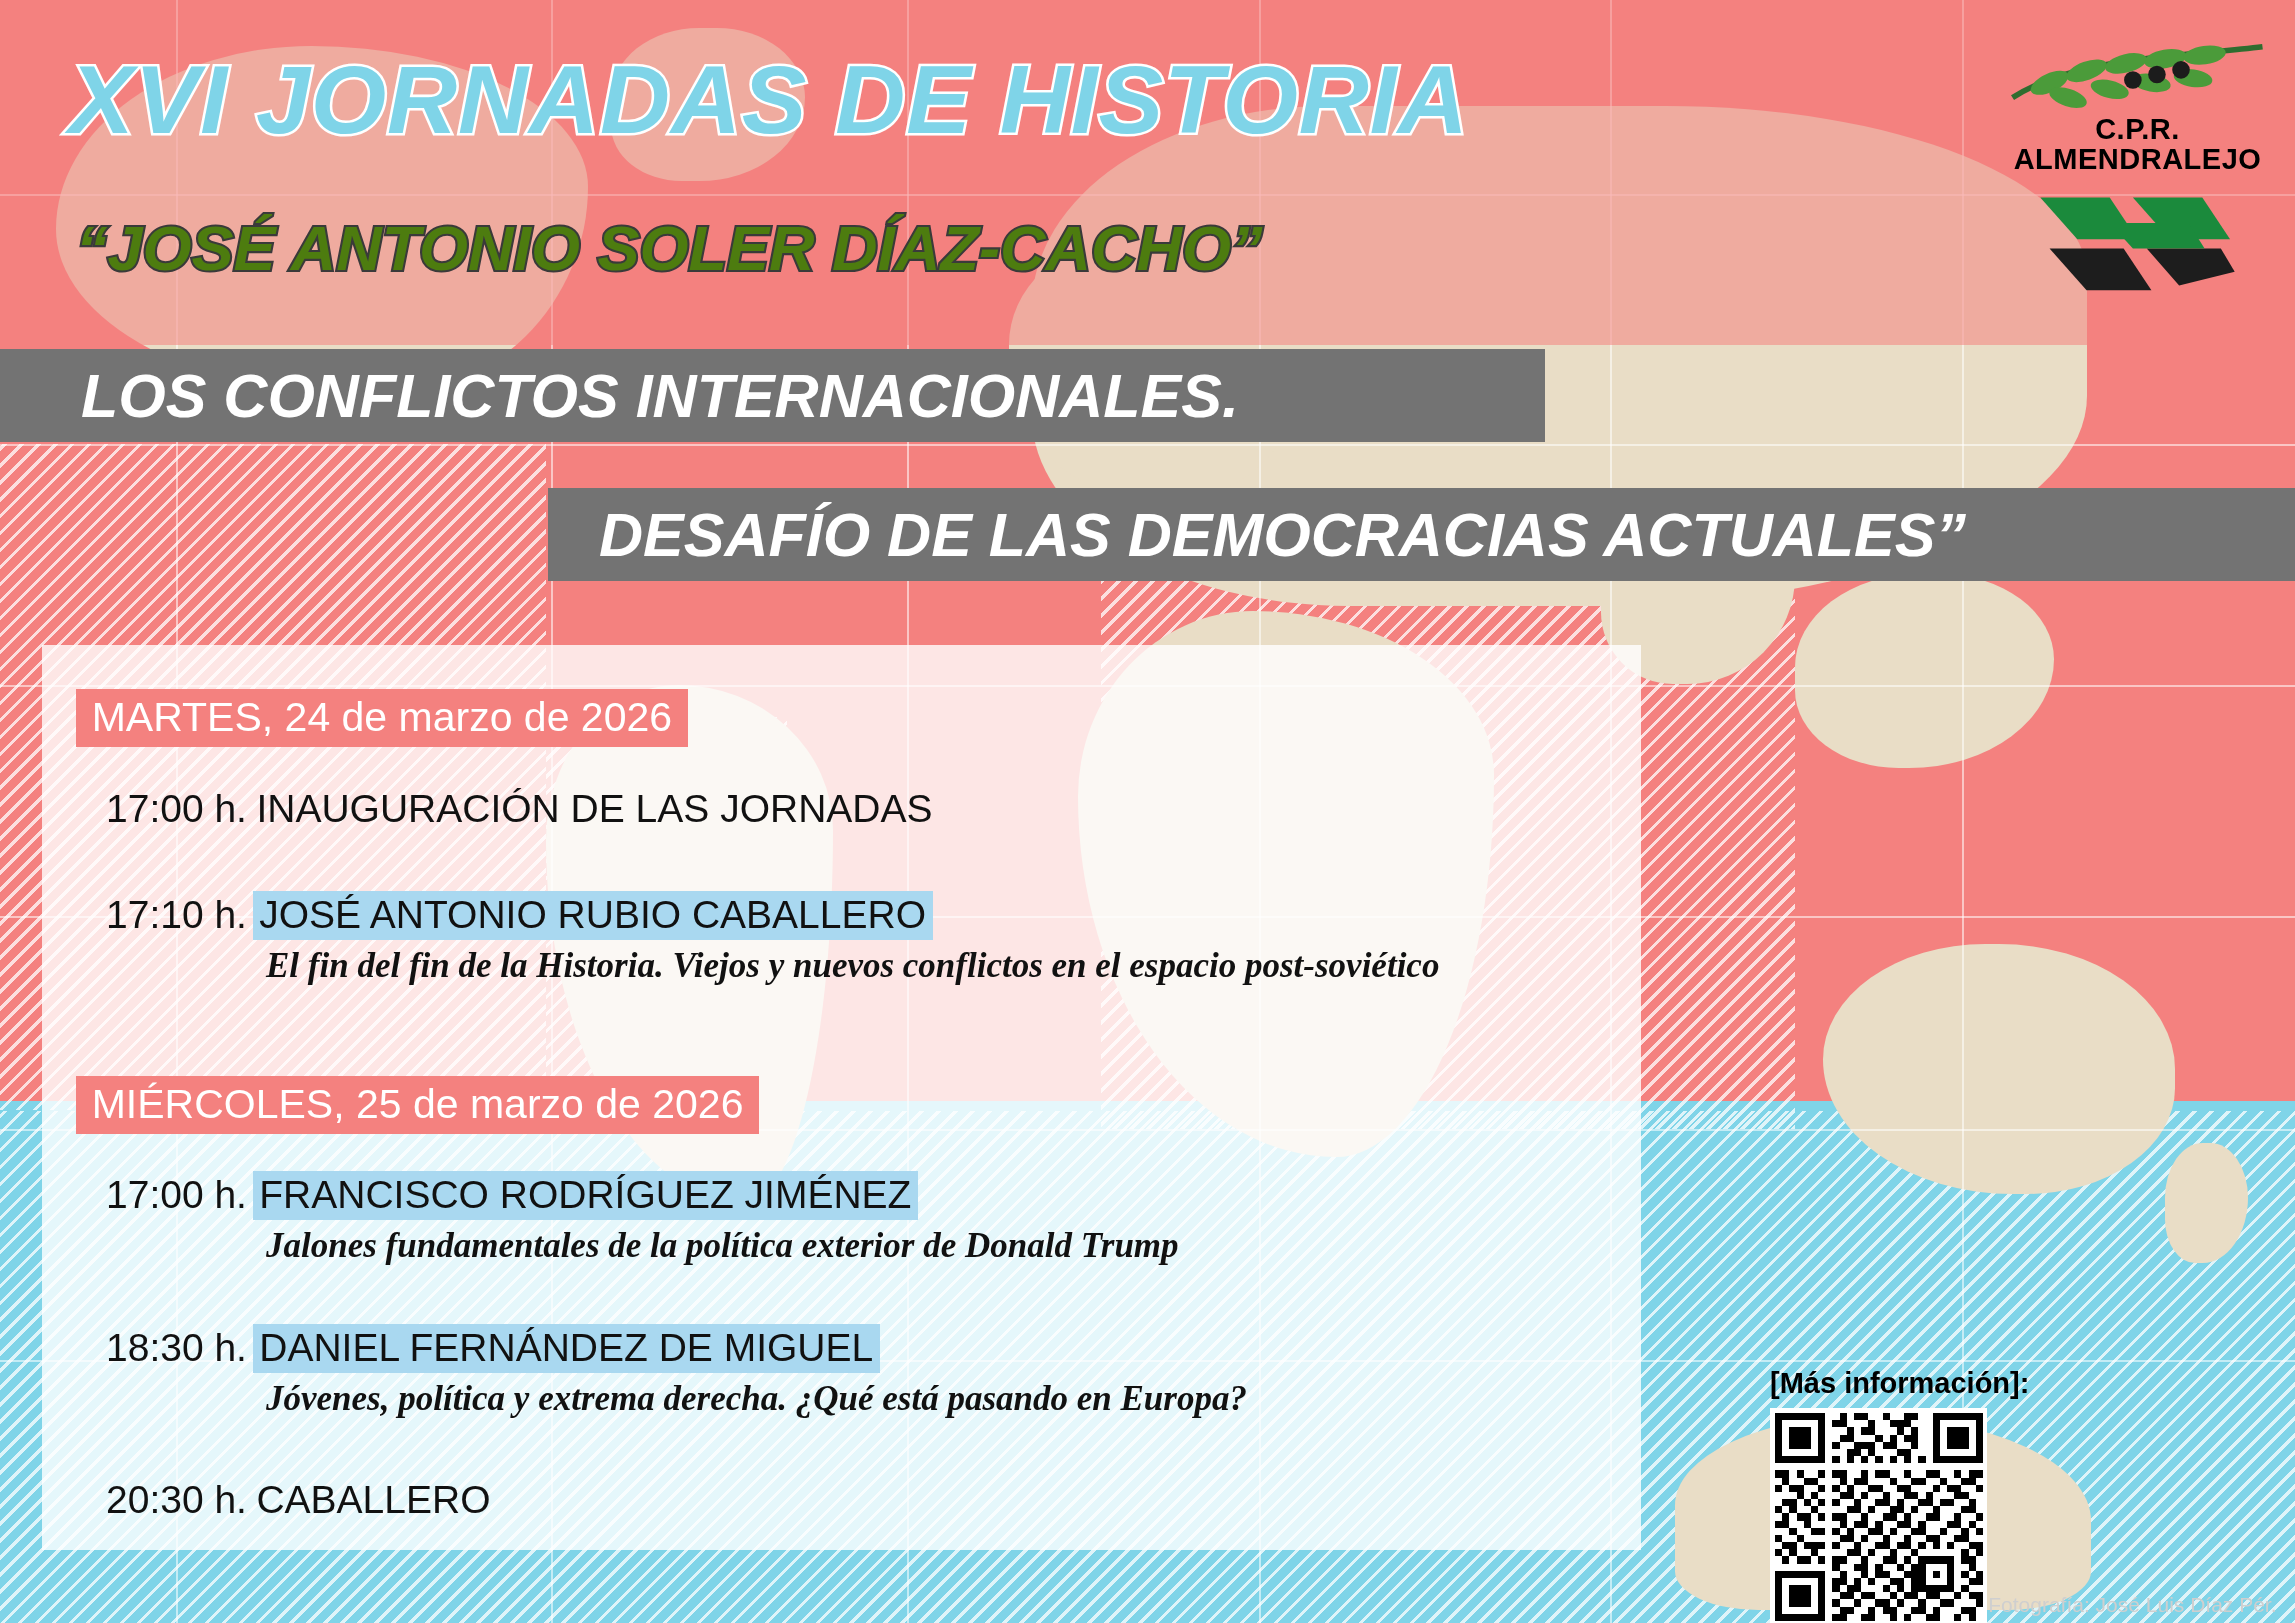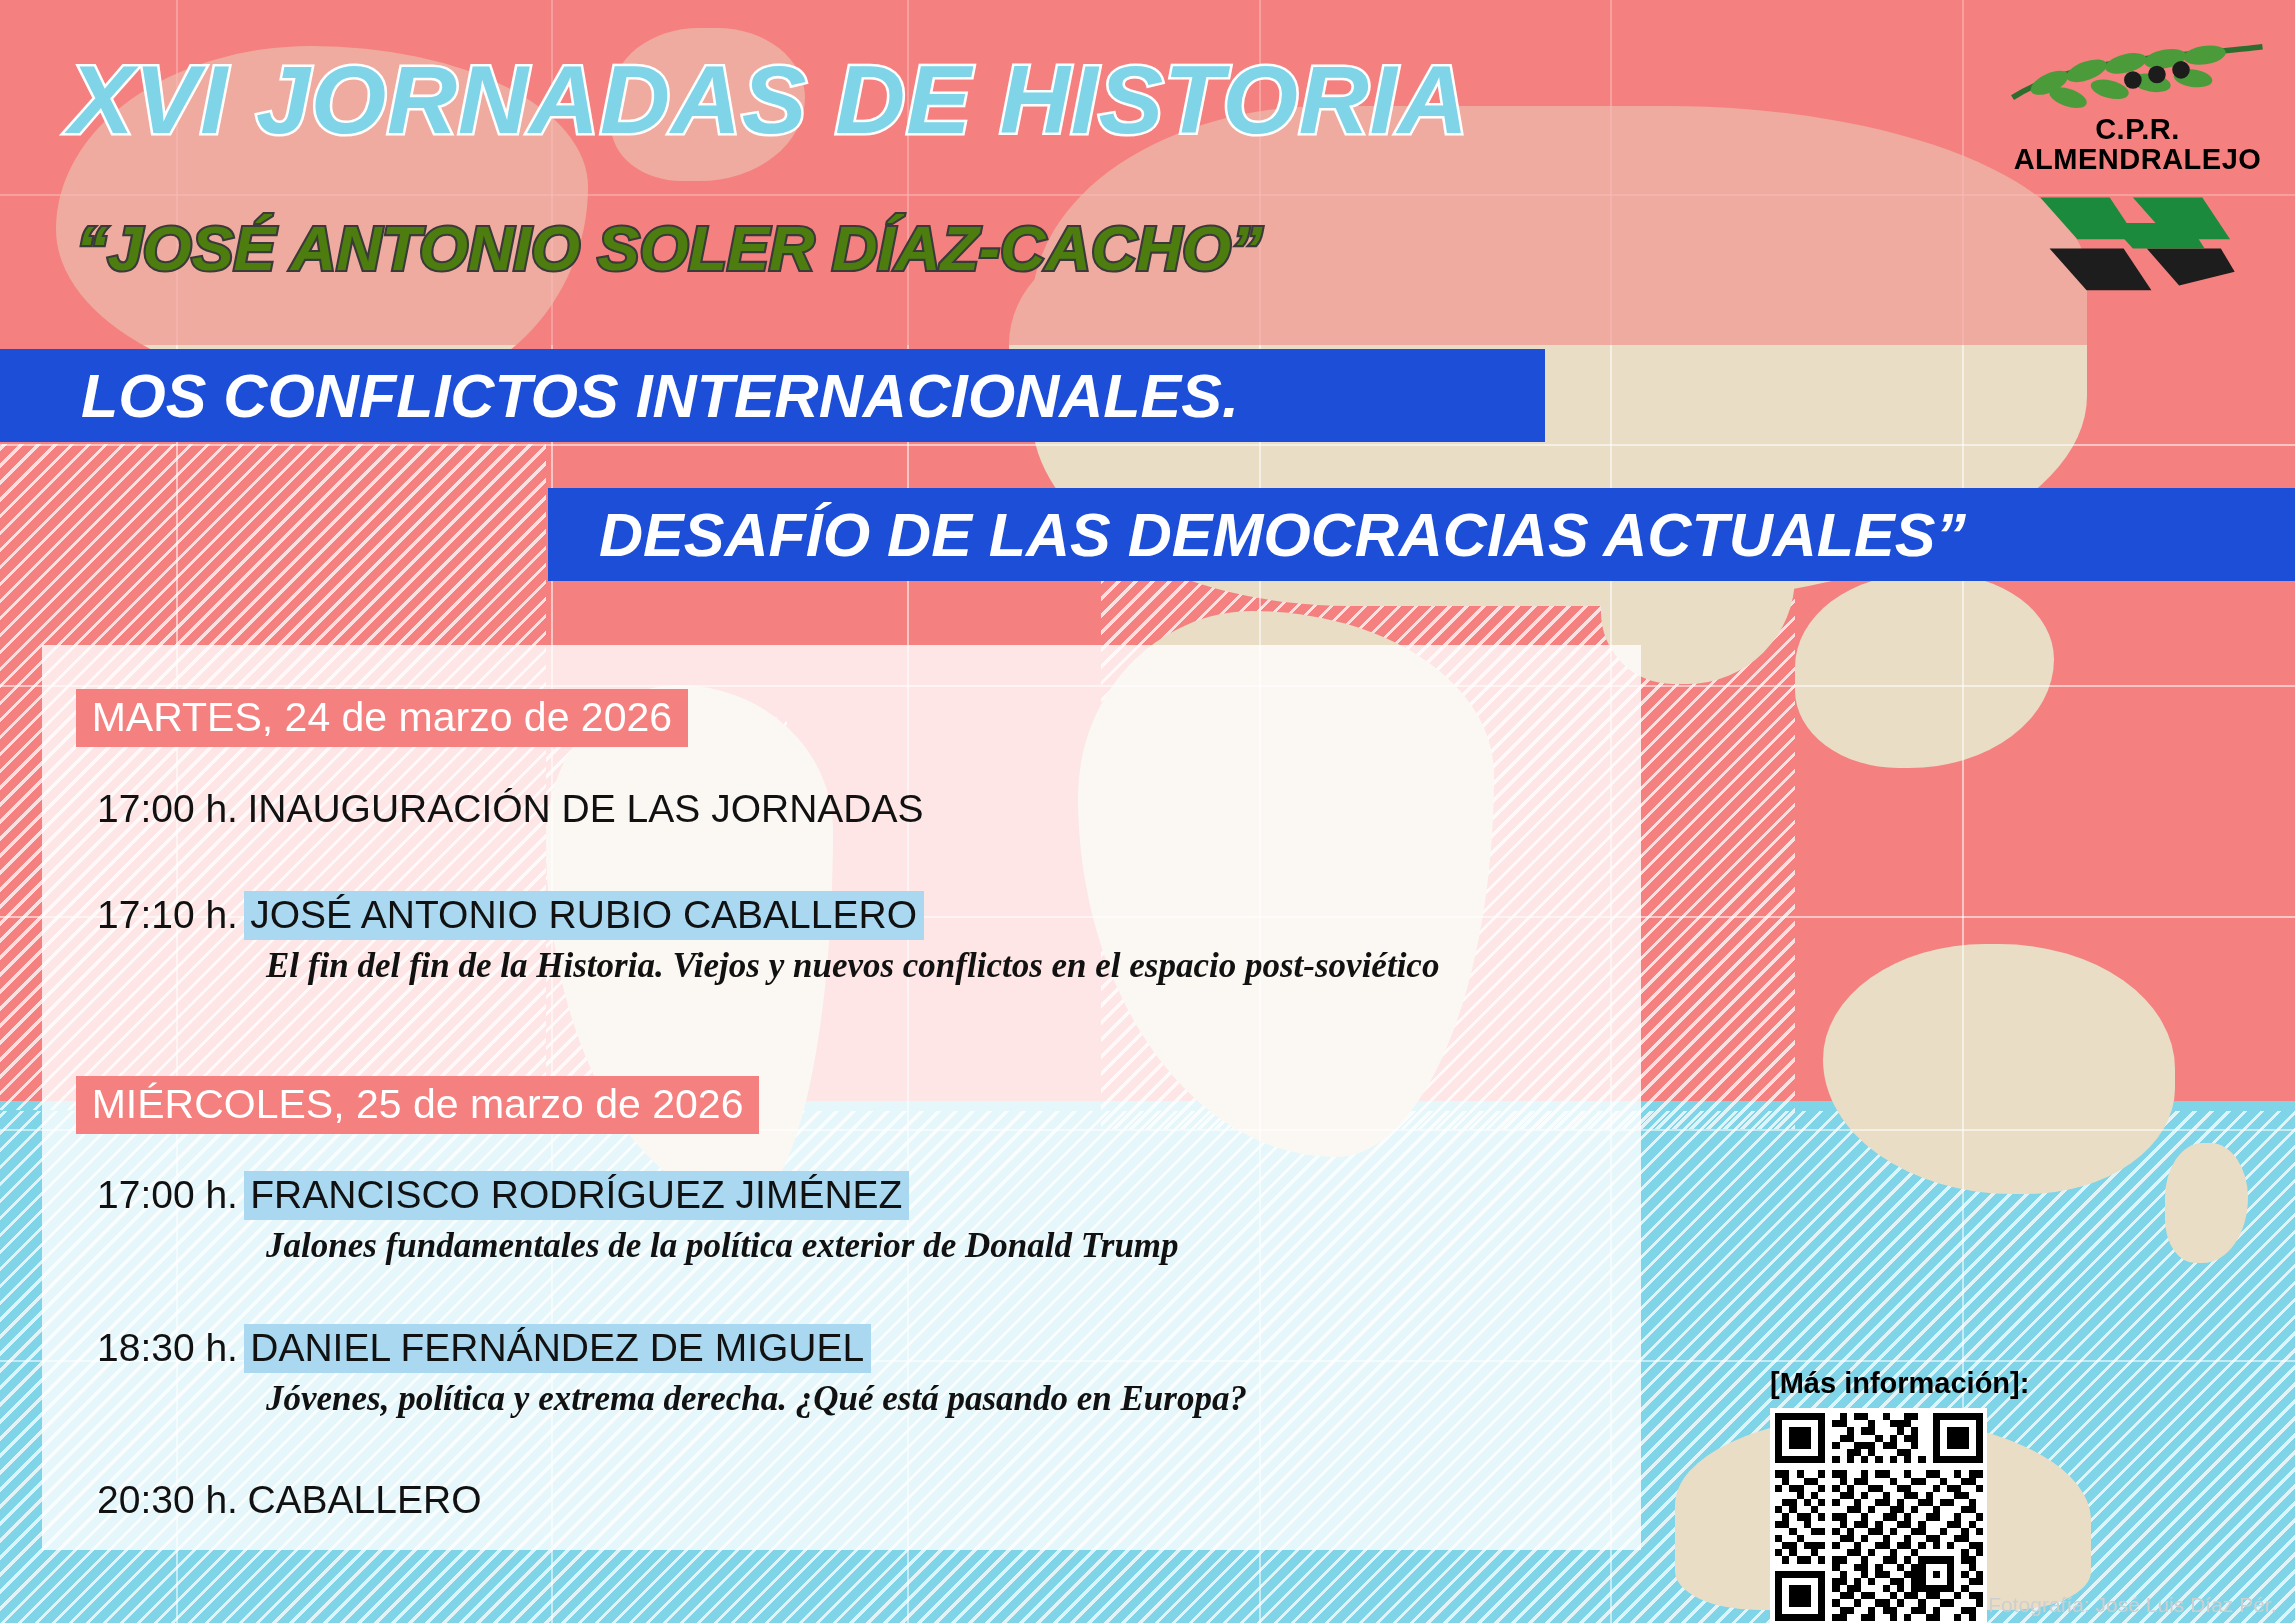--- a/index.html
+++ b/index.html
@@ -118,21 +118,21 @@
     font-weight: bold;
     font-style: italic;
     color: #4d7c0f;
     -webkit-text-stroke: 4.2px #3a3a3a;
     paint-order: stroke fill;
     white-space: nowrap;
   }
 
   .blackbar {
     position: absolute;
-    background: #1d4ed8;
+    background: #737373;
     color: #ffffff;
     font-weight: bold;
     font-style: italic;
     display: flex;
     align-items: center;
     white-space: nowrap;
   }
   .blackbar-1 {
     left: 0;
     top: 349px;
@@ -191,20 +191,21 @@
     padding: 4.6px 15.7px 6.5px 15.7px;
     white-space: nowrap;
   }
   .day-1 { left: 76px; top: 689px; }
   .day-2 { left: 76px; top: 1076px; }
 
   .line {
     position: absolute;
     white-space: nowrap;
     color: #111111;
+    margin-left: 9px;
   }
   .time {
     font-size: 39px;
   }
   .speaker {
     font-size: 39px;
     background: #a9d8f0;
     padding: 1.9px 6.5px 3.7px 6.5px;
     margin-left: 3.7px;
   }

